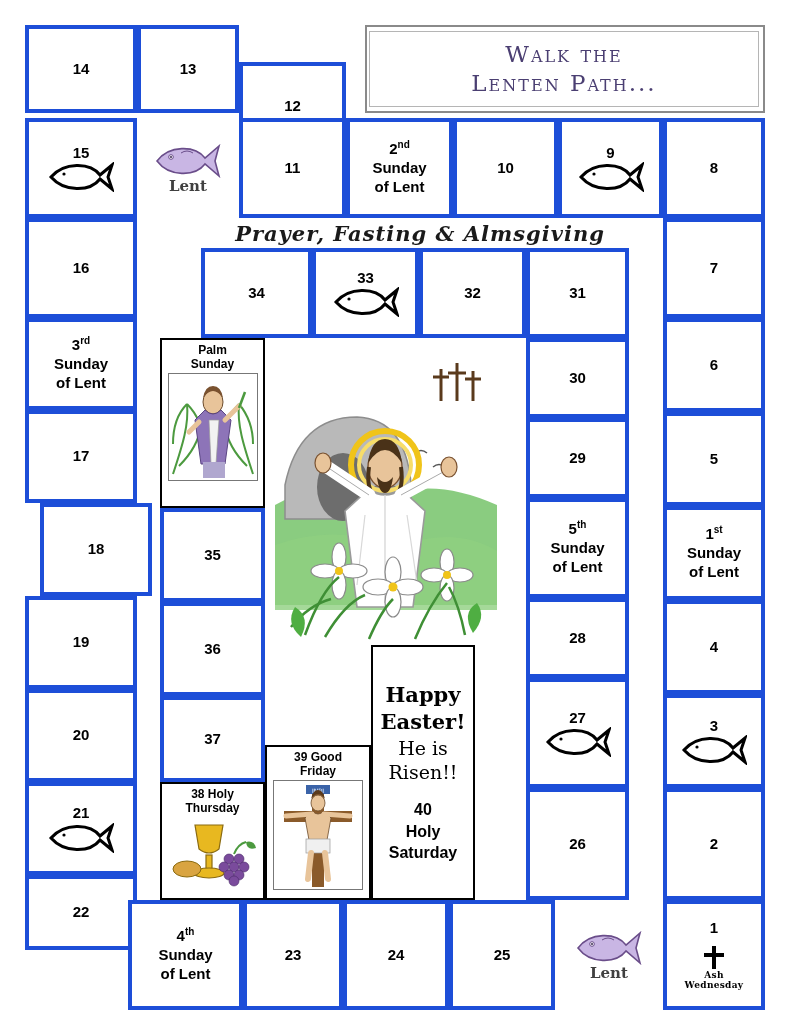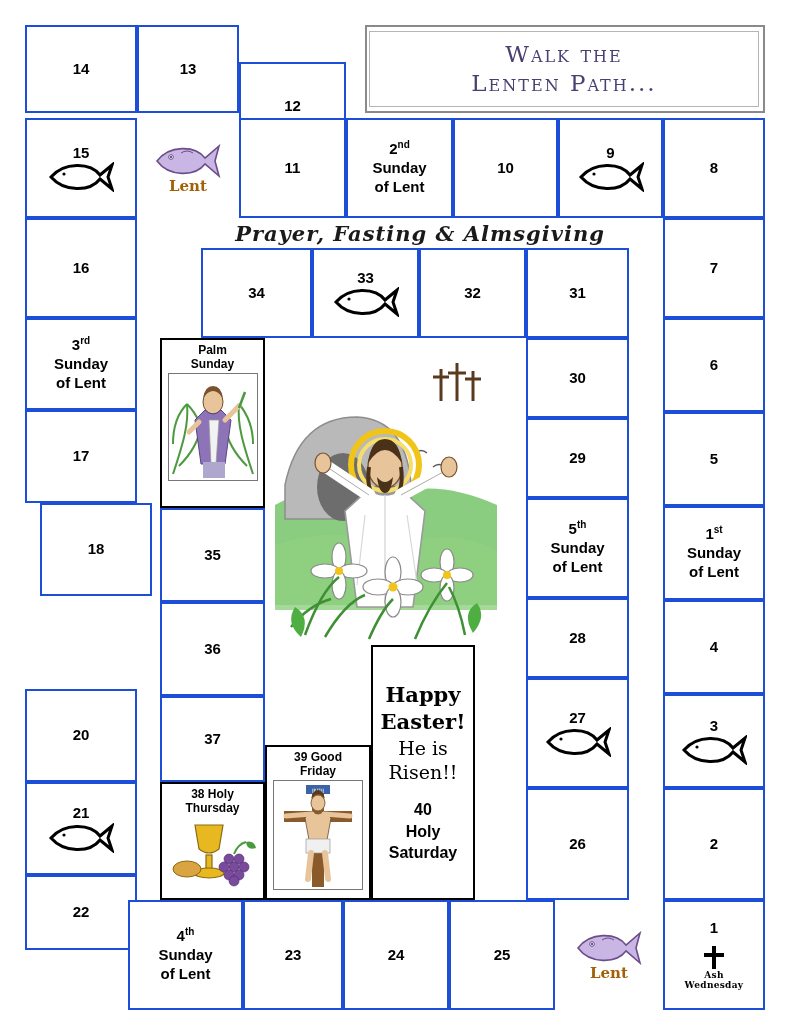--- a/index.html
+++ b/index.html
@@ -17,21 +17,21 @@
   }
   #board {
     position: absolute;
     left: 0; top: 0;
     width: 800px;
     height: 1035px;
   }
   .cell {
     position: absolute;
     box-sizing: border-box;
-    border: 2px solid #1d4ed8;
+    border: 4px solid #1d4ed8;
     background: #fff;
     display: flex;
     flex-direction: column;
     align-items: center;
     justify-content: center;
     text-align: center;
     font-size: 15px;
     font-weight: bold;
     line-height: 1.25;
   }
@@ -93,21 +93,21 @@
   }
   
   .lentfish {
     position: absolute;
     display: flex;
     flex-direction: column;
     align-items: center;
     justify-content: center;
   }
   .lentfish .label {
-    color: #a16207;
+    color: #404040;
     font-size: 15px;
     font-family: "DejaVu Serif", serif;
     margin-top: -4px;
   }
   
   .pic-cell {
     position: absolute;
     box-sizing: border-box;
     border: 2px solid #000;
     background: #fff;
@@ -285,20 +285,23 @@
   <div class="cell" style="left:25px; top:318px; width:112px; height:92px;">
     <span><span>3</span><span class="sup">rd</span></span>
     <span>Sunday</span>
     <span>of Lent</span>
   </div>
   <div class="cell" style="left:25px; top:410px; width:112px; height:93px;">
     <span class="num">17</span>
   </div>
   <div class="cell" style="left:40px; top:503px; width:112px; height:93px;">
     <span class="num">18</span>
+  </div>
+  <div class="cell" style="left:25px; top:596px; width:112px; height:93px;">
+    <span class="num">19</span>
   </div>
   <div class="cell" style="left:25px; top:689px; width:112px; height:93px;">
     <span class="num">20</span>
   </div>
   <div class="cell" style="left:25px; top:782px; width:112px; height:93px;">
     <span class="num">21</span>
     <svg class="fish" width="66" height="30" viewBox="0 0 66 30">
       <path d="M3 15 C16 0, 42 0, 52 13 L64 3 L60 15 L64 27 L52 17 C42 30, 16 30, 3 15 Z" fill="none" stroke="#000" stroke-width="3"></path>
       <circle cx="16" cy="12" r="1.6" fill="#000"></circle>
     </svg>

